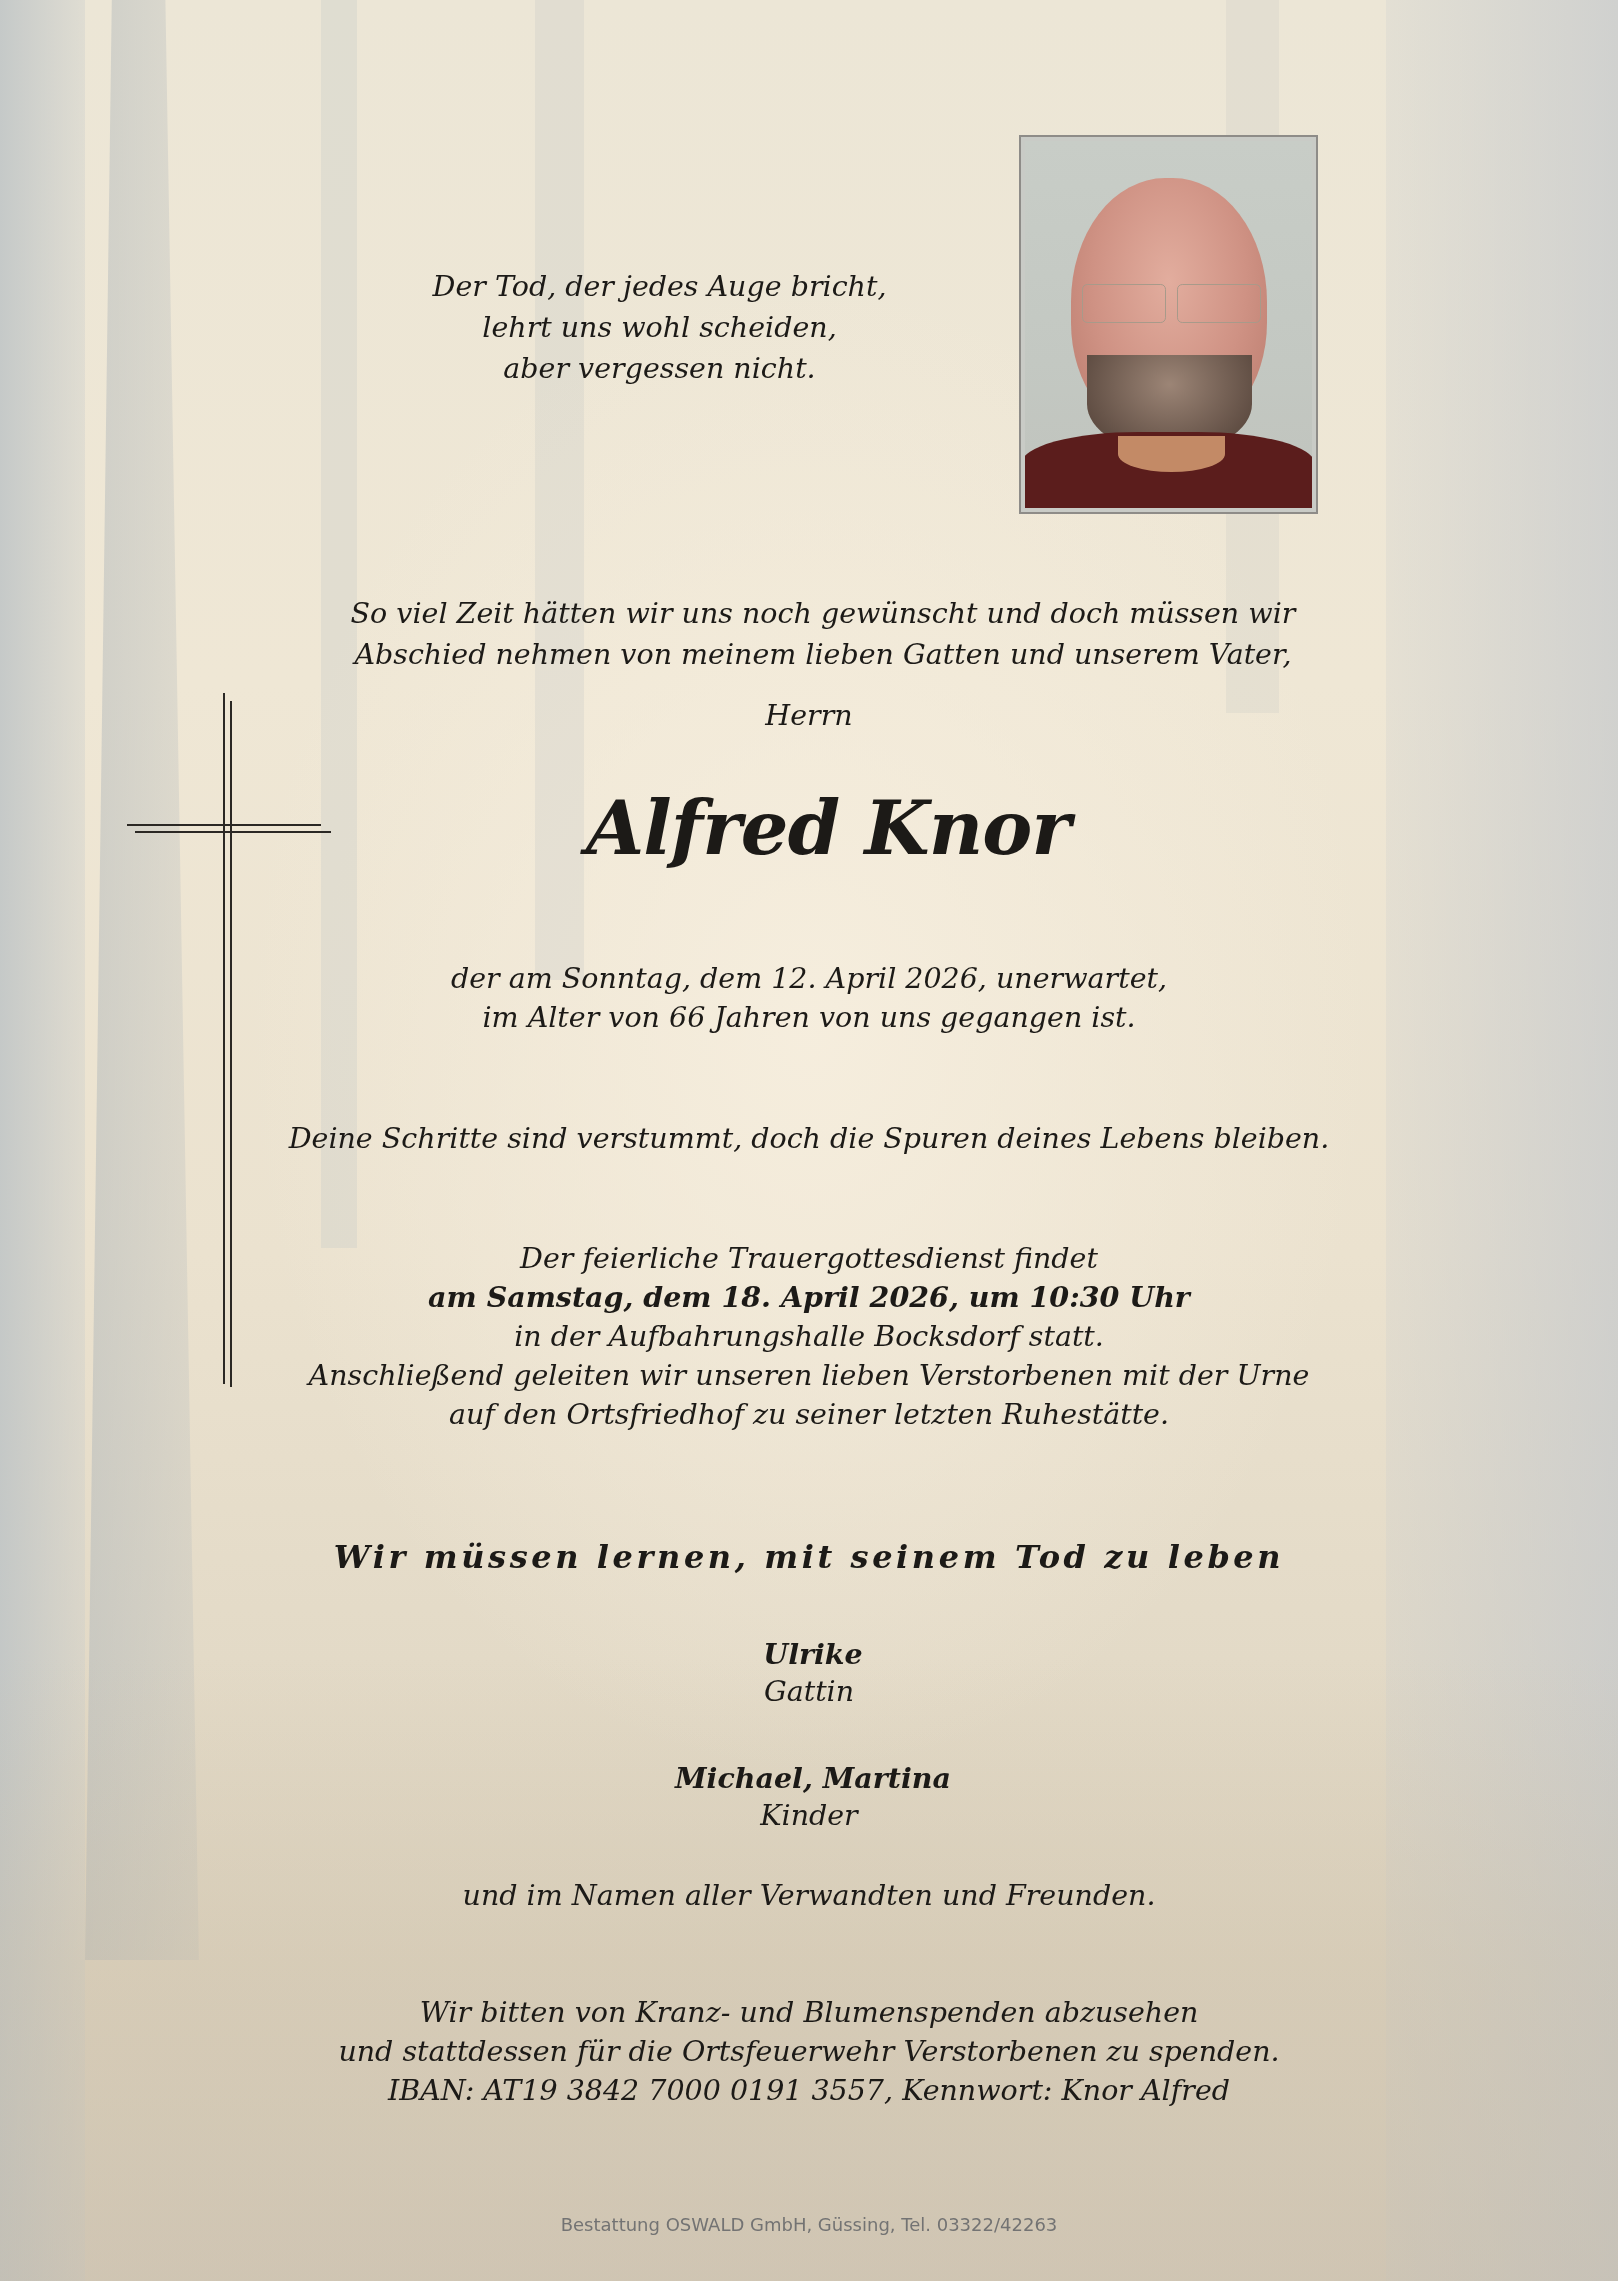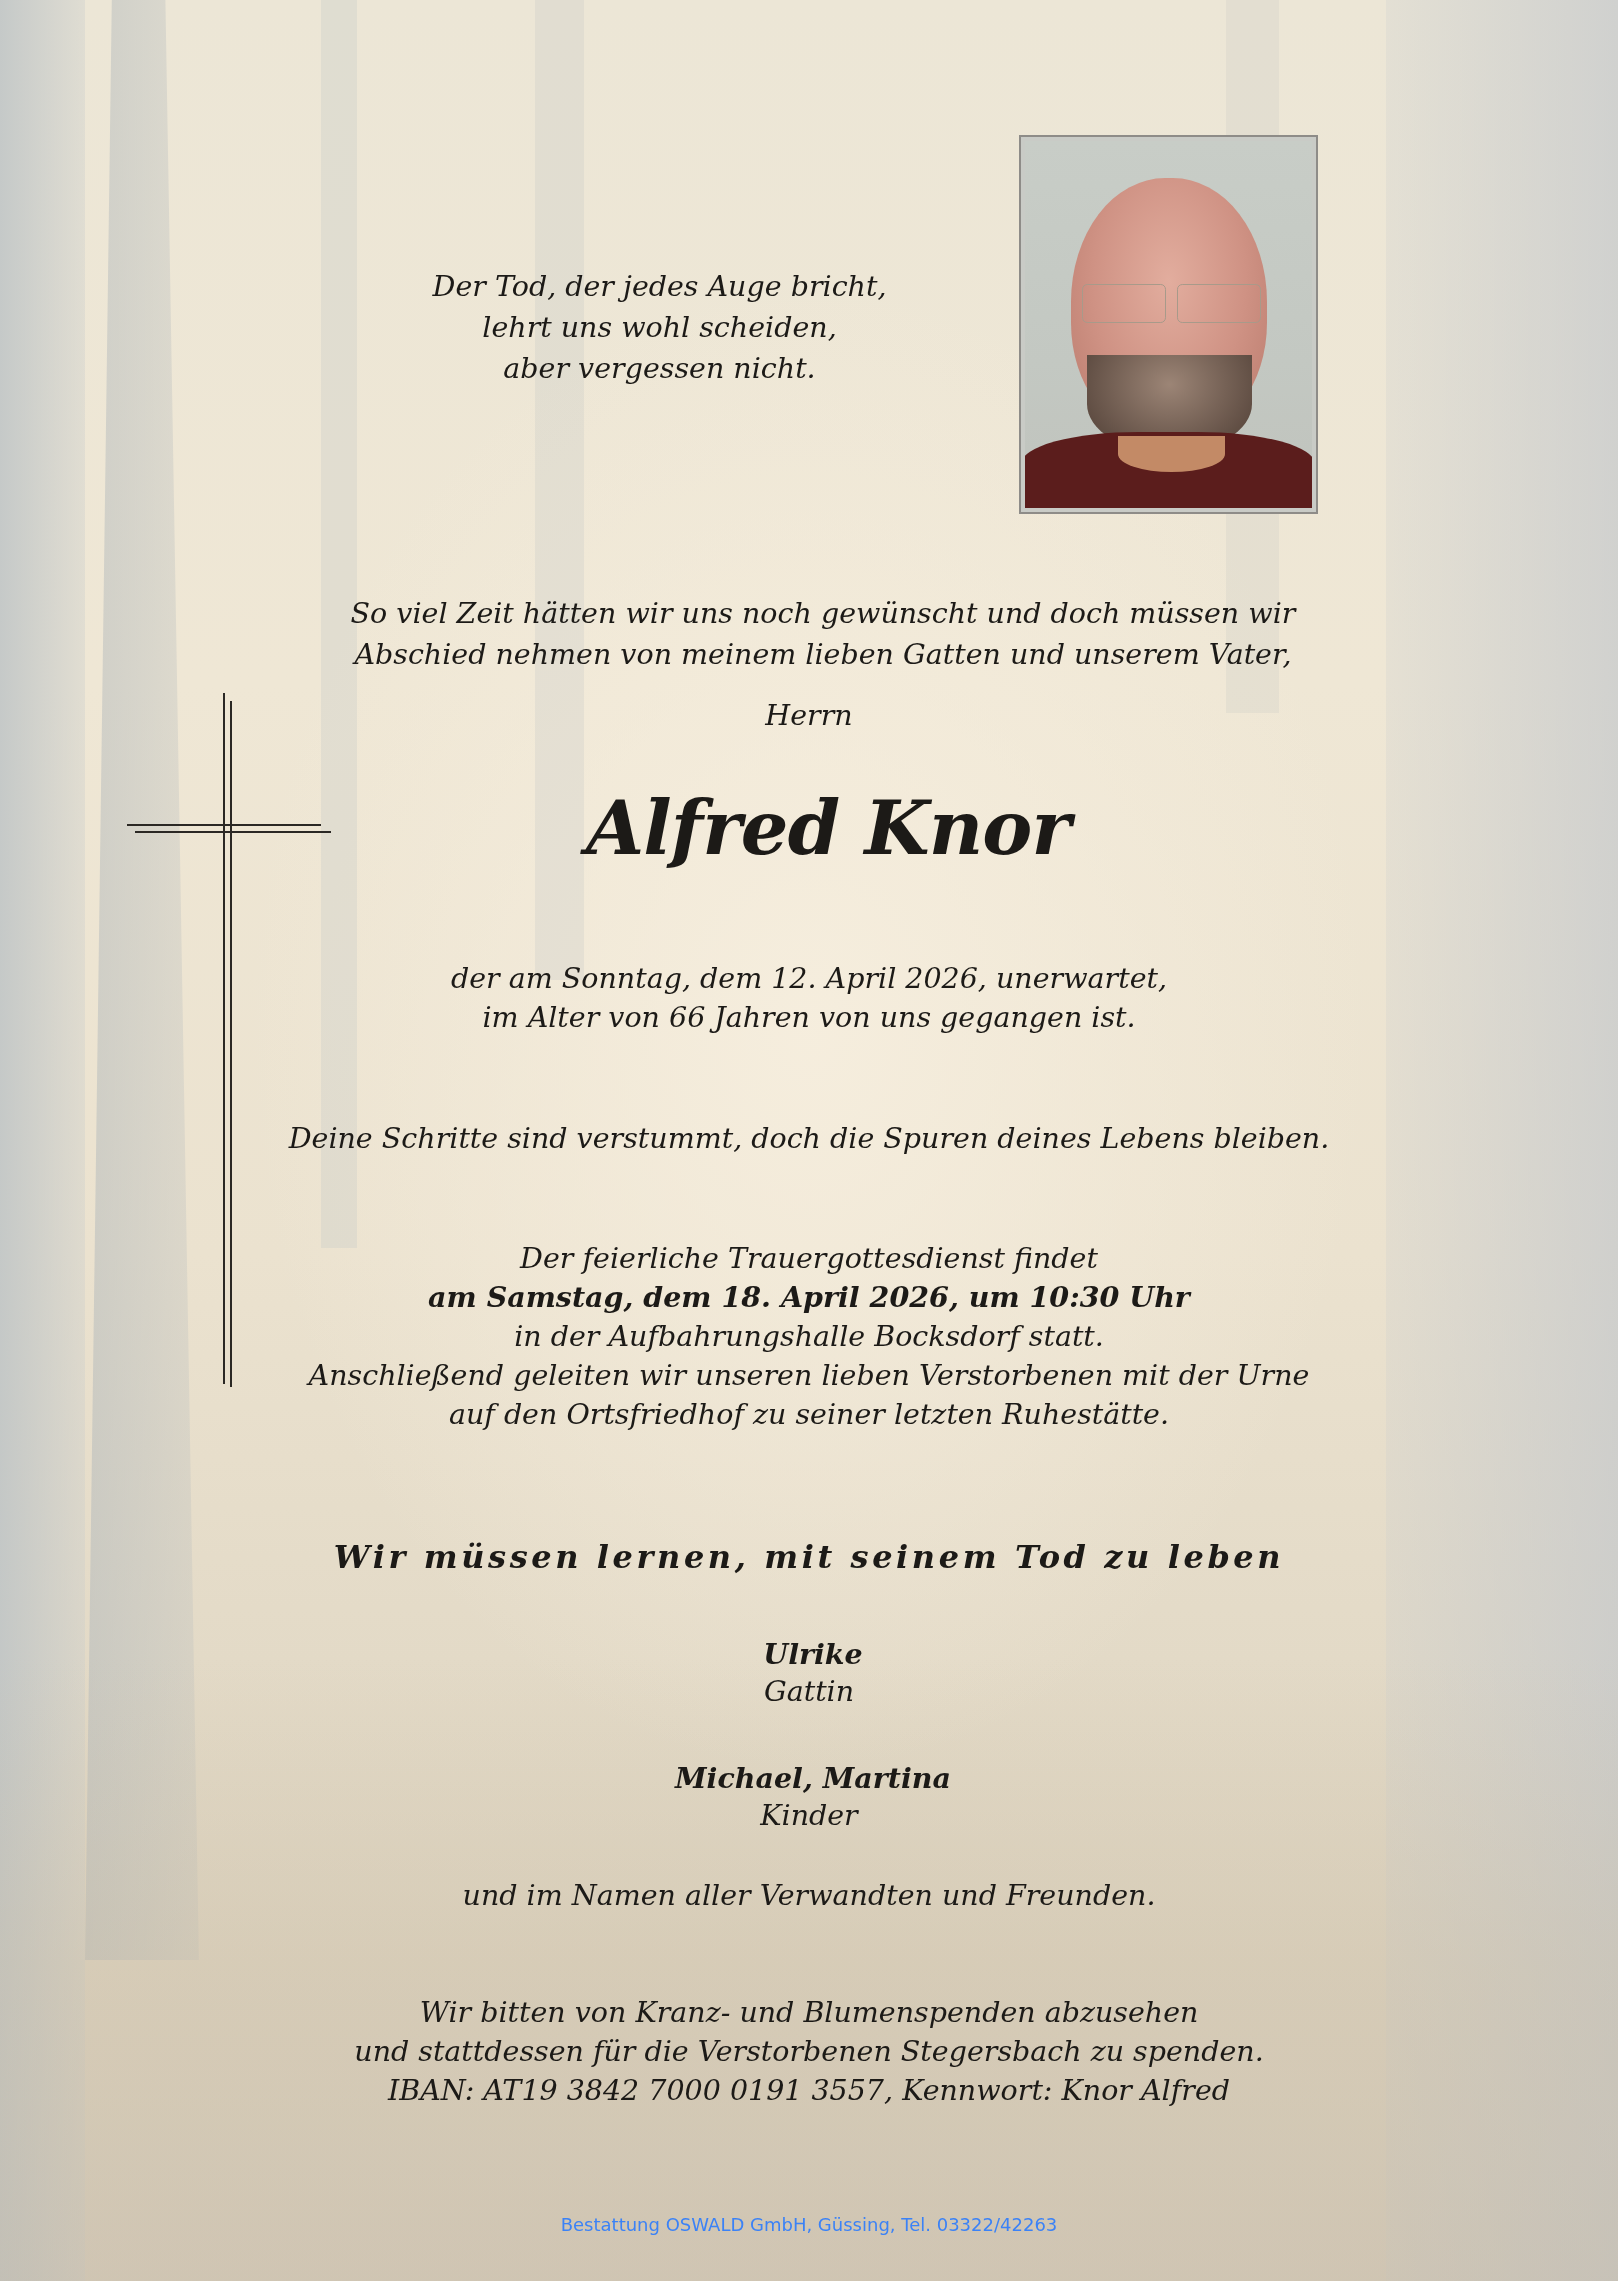--- a/index.html
+++ b/index.html
@@ -55,21 +55,21 @@
   .service { top: 1239px; font-size: 28.5px; line-height: 39px; }
   .service .bold { font-weight: bold; }
   .saying { top: 1535px; font-size: 32px; font-weight: bold; letter-spacing: 3.6px; line-height: 45px; }
   .person { font-size: 28.5px; line-height: 37px; }
   .person .pname { font-weight: bold; padding-left: 8px; }
   .p1 { top: 1636px; }
   .p2 { top: 1760px; }
   .relatives { top: 1876px; font-size: 28.5px; line-height: 39px; }
   .donation { top: 1993px; font-size: 28.5px; line-height: 39px; }
   .footer { position: absolute; left: 0; right: 0; top: 2214px; text-align: center;
-    font-family: "DejaVu Sans", sans-serif; font-size: 18px; color: #3b82f6; }
+    font-family: "DejaVu Sans", sans-serif; font-size: 18px; color: #737373; }
 </style>
 </head>
 <body>
 
 <div>
   <div class="trunk t1"></div>
   <div class="trunk t2"></div>
   <div class="trunk t3"></div>
   <div class="trunk t4"></div>
   <div class="trunk t5"></div>
@@ -136,18 +136,18 @@
 
 <div class="block person p2">
   <div class="pname">Michael, Martina</div>
   <div>Kinder</div>
 </div>
 
 <div class="block relatives">und im Namen aller Verwandten und Freunden.</div>
 
 <div class="block donation">
   <div>Wir bitten von Kranz- und Blumenspenden abzusehen</div>
-  <div>und stattdessen für die Verstorbenen Stegersbach zu spenden.</div>
+  <div>und stattdessen für die Ortsfeuerwehr Verstorbenen zu spenden.</div>
   <div>IBAN: AT19 3842 7000 0191 3557, Kennwort: Knor Alfred</div>
 </div>
 
 <div class="footer">Bestattung OSWALD GmbH, Güssing, Tel. 03322/42263</div>
 
 
 </body></html>

